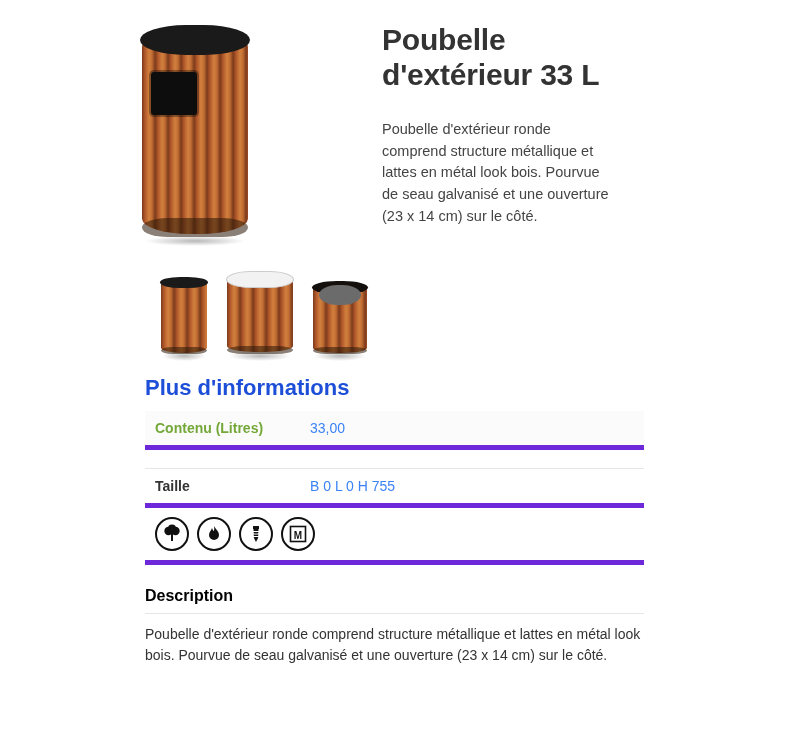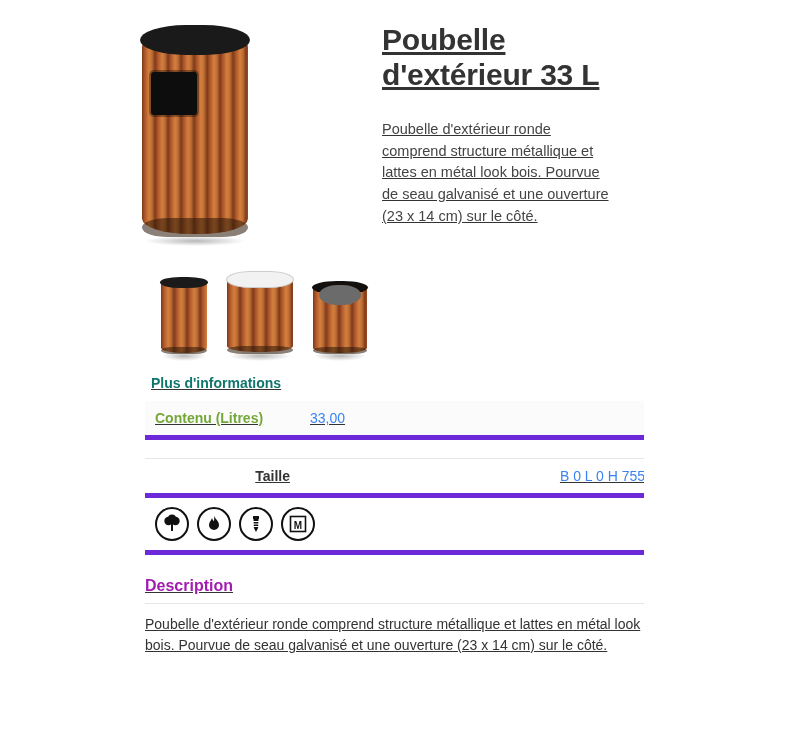--- a/index.html
+++ b/index.html
@@ -10,21 +10,20 @@
     height: 740px;
     background: #ffffff;
     font-family: "Liberation Sans", sans-serif;
     color: #333333;
   }
   .page {
     position: relative;
     width: 644px;
     height: 740px;
     overflow: hidden;
-    text-decoration: underline;
   }
 
   
   .top {
     display: flex;
     padding: 10px 0 0 0;
   }
   .gallery {
     width: 370px;
     flex: 0 0 370px;
@@ -160,24 +159,24 @@
     color: #333;
   }
   ul.attrs b { font-weight: bold; }
 
   
   .more-info {
     margin: 20px 0 0 145px;
     width: 510px;
   }
   .more-info h2 {
-    font-size: 14px;
+    font-size: 22px;
     font-weight: bold;
-    color: #0f766e;
-    margin: 0 0 10px 6px;
+    color: #1d4ed8;
+    margin: 0 0 10px 0;
   }
   table.specs {
     width: 100%;
     border-collapse: collapse;
     font-size: 14px;
   }
   table.specs td {
     padding: 9px 10px;
     vertical-align: middle;
     border-bottom: 5px solid #6d28d9;
@@ -185,21 +184,21 @@
   table.specs td.label {
     width: 155px;
     font-weight: bold;
     color: #333;
   }
   table.specs tr.green td.label { color: #73a839; }
   table.specs tr.alt { background: #fbfbfb; }
   table.specs td.value { color: #3b82f6; }
   table.specs td.value .line { padding: 3px 0; }
 
-  .spec-block { margin-top: 18px; border-top: 1px solid #e6e6e6; text-align: right; }
+  .spec-block { margin-top: 18px; border-top: 1px solid #e6e6e6; }
 
   
   .icon-row td { padding: 10px; }
   .icons {
     display: flex;
     gap: 8px;
     align-items: center;
   }
   .ico {
     width: 34px;
@@ -218,21 +217,21 @@
 
   
   .description {
     margin: 22px 0 0 145px;
     width: 510px;
   }
   .description h3 {
     font-size: 16px;
     font-weight: bold;
     margin: 16px 0 8px 0;
-    color: #a21caf;
+    color: #000000;
   }
   .description .body-text {
     font-size: 14px;
     line-height: 1.5;
     color: #333;
     border-top: 1px solid #e6e6e6;
     padding: 10px 10px 0 0;
   }
 </style>
 </head>

